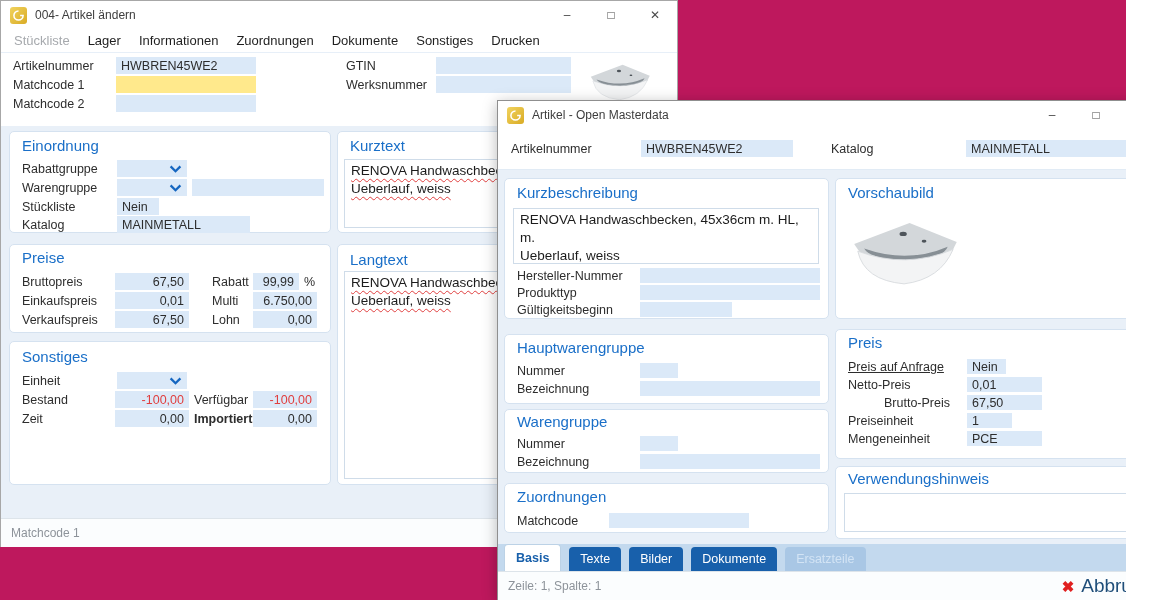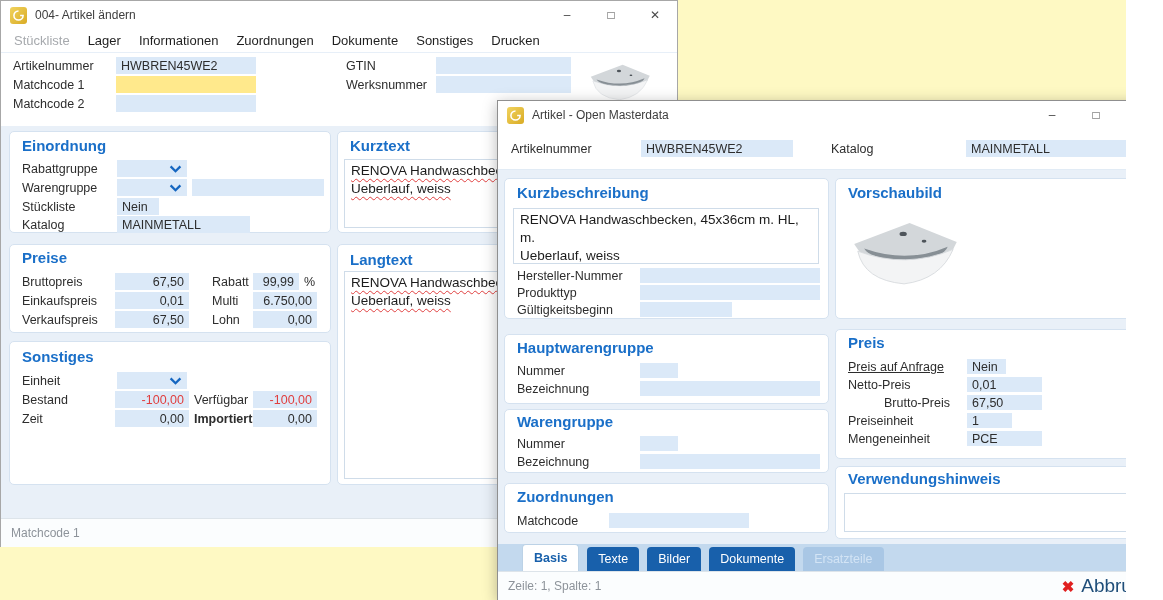--- a/index.html
+++ b/index.html
@@ -1,31 +1,31 @@
 <!DOCTYPE html>
 <html><head>
 <meta charset="utf-8">
 <style>
   html,body{margin:0;padding:0;background:#fff;}
-  #screen{position:relative;width:1126px;height:600px;overflow:hidden;background:#fef9c3;
+  #screen{position:relative;width:1126px;height:600px;overflow:hidden;background:#be185d;
           font-family:"Liberation Sans",sans-serif;-webkit-font-smoothing:antialiased;}
   .window{position:absolute;background:#fff;box-sizing:border-box;}
   .titlebar{position:absolute;left:0;top:0;right:0;height:28px;background:#fff;display:flex;align-items:center;}
   .app-icon{width:17px;height:17px;border-radius:3px;margin-left:9px;flex:0 0 auto;
             background:linear-gradient(135deg,#f1d35e,#d9ab25);display:flex;align-items:center;justify-content:center;}
   .title-text{margin-left:8px;font-size:12px;color:#3d3d3d;white-space:nowrap;}
   .win-controls{margin-left:auto;display:flex;height:100%;}
   .win-btn{width:44px;display:flex;align-items:center;justify-content:center;font-size:12px;color:#4a4a4a;cursor:default;}
   .menubar{position:absolute;left:0;top:28px;right:0;height:23px;display:flex;align-items:center;
            padding-left:4px;font-size:13px;color:#1f1f1f;border-bottom:1px solid #e7eff8;}
   .menu-item{padding:0 9px;white-space:nowrap;}
   .menu-item.disabled{color:#a6a9ad;}
   .content{position:absolute;left:0;right:0;background:#e9f0f8;}
   .panel{position:absolute;background:#fff;border:1px solid #d5e2f0;border-radius:5px;box-sizing:border-box;}
-  .sec-title{position:absolute;left:12px;font-size:15px;font-weight:bold;color:#1a6fc8;white-space:nowrap;}
+  .sec-title{position:absolute;left:12px;font-size:15px;font-weight:normal;color:#1a6fc8;white-space:nowrap;}
   .lbl{position:absolute;font-size:12.5px;color:#2d2d2d;white-space:nowrap;}
   .fld{position:absolute;height:17px;background:#dbe9f8;font-size:12.5px;color:#2d2d2d;
        display:flex;align-items:center;padding:0 5px;box-sizing:border-box;white-space:nowrap;}
   .fld.sm{height:15px;}
   .fld.right{justify-content:flex-end;}
   .fld.yellow{background:#ffe98c;}
   .fld.neg{color:#e03e3e;}
   .suffix{position:absolute;font-size:12.5px;color:#2d2d2d;}
   .dd-chevron{margin-left:auto;display:flex;align-items:center;}
   .textbox{position:absolute;background:#fff;border:1px solid #cfdce9;box-sizing:border-box;
@@ -270,21 +270,21 @@
         <div class="textbox" style="left:8px;top:26px;width:303px;height:39px;font-size:12.5px;"></div>
       </div>
 
       <div class="panel" style="left:6px;top:313px;width:325px;height:50px;">
         <span class="sec-title" style="top:4px;">Zuordnungen</span>
         <span class="lbl" style="left:12px;top:30px;">Matchcode</span>
         <div class="fld sm" style="left:104px;top:29px;width:140px;"></div>
       </div>
     </div>
 
-    <div class="tabstrip" style="top:443px;height:27px;padding-left:24px;">
+    <div class="tabstrip" style="top:443px;height:27px;padding-left:6px;">
       <div class="tab active" style="height:26px;">Basis</div>
       <div class="tab" style="height:24px;">Texte</div>
       <div class="tab" style="height:24px;">Bilder</div>
       <div class="tab" style="height:24px;">Dokumente</div>
       <div class="tab disabled" style="height:24px;">Ersatzteile</div>
     </div>
 
     <div class="statusbar" style="top:470px;height:29px;">
       <span>Zeile: 1,  Spalte: 1</span>
       <span class="cancel">

